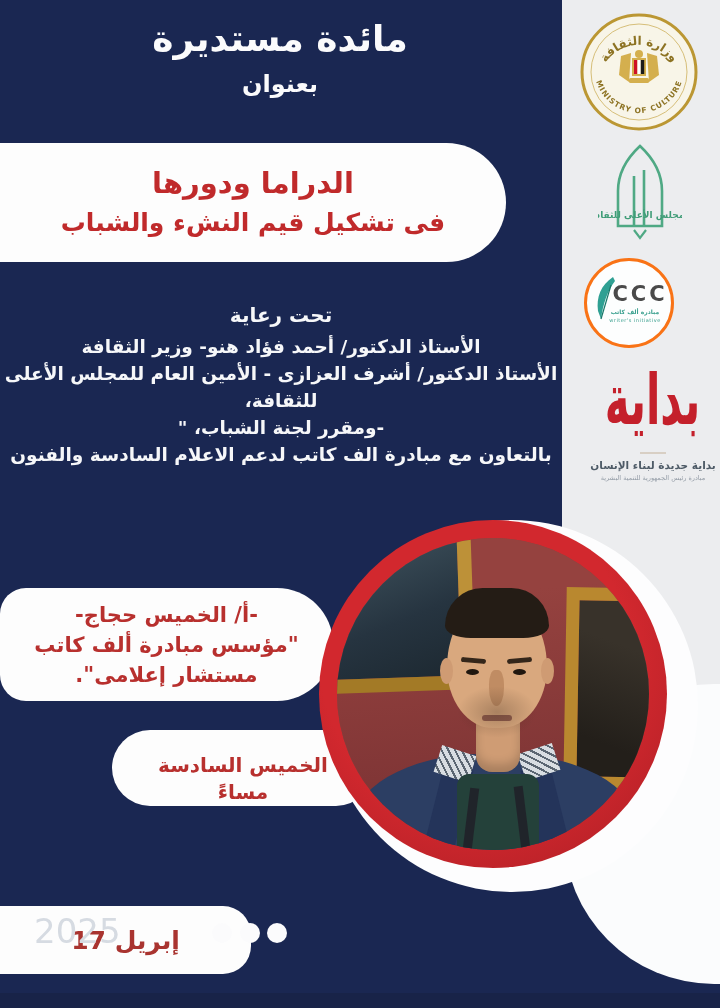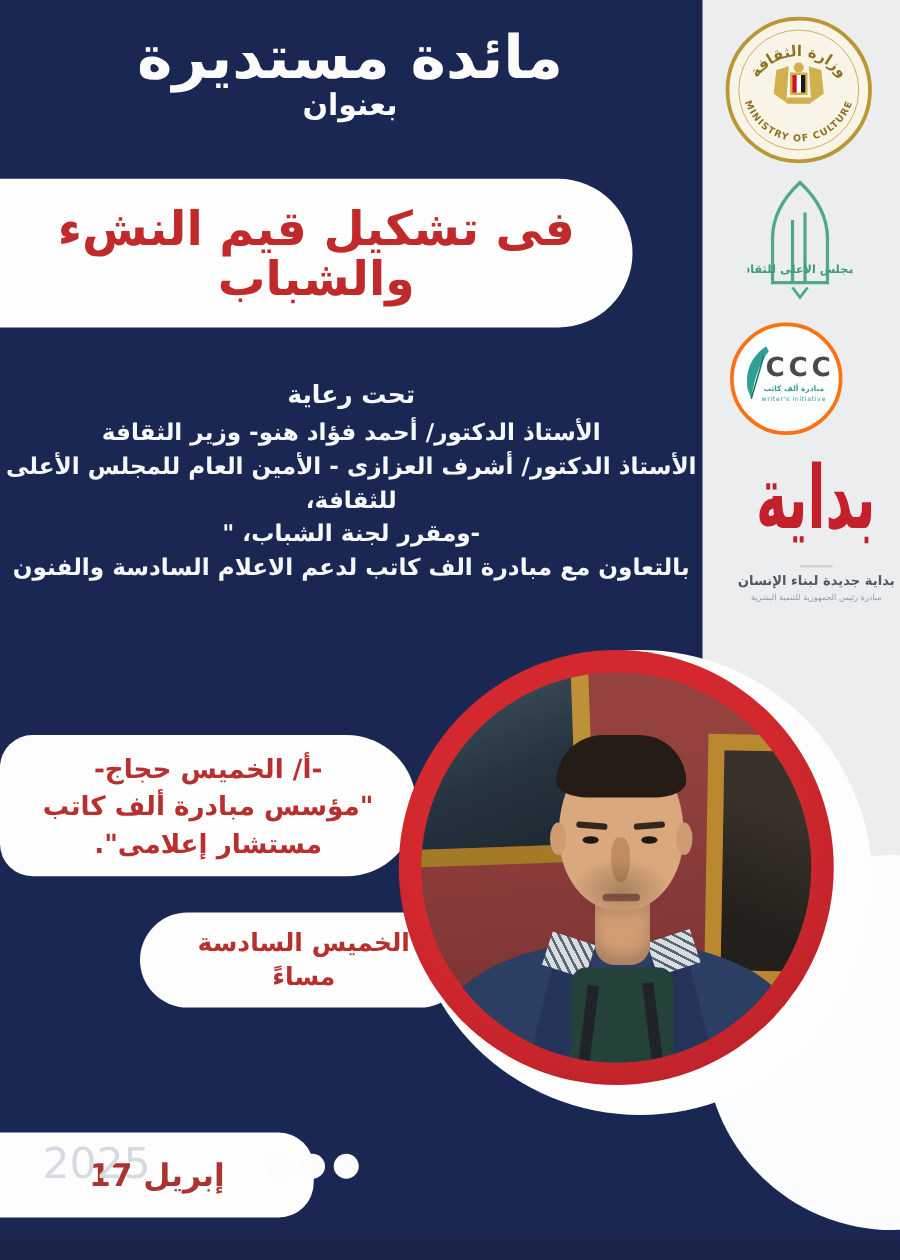--- a/index.html
+++ b/index.html
@@ -35,52 +35,52 @@
     transform:scale(1.05,1.75); transform-origin:center; line-height:80px; height:86px;
   }
   .bedaya-divider { width:26px; height:2px; background:#d8cfc4; margin:4px auto 5px auto; }
   .bedaya-cap1 { font-size:10.5px; font-weight:bold; color:#4d5a66; direction:rtl; }
   .bedaya-cap2 { font-size:6.5px; color:#939ca6; direction:rtl; margin-top:3px; }
   
   .header-line1, .header-line2 {
     position:absolute; left:0; width:560px; text-align:center; color:#fbfbfc;
     font-weight:bold; direction:rtl; z-index:2;
   }
-  .header-line1 { top:18px; font-size:48px; }
+  .header-line1 { top:18px; font-size:36px; }
   .header-line2 { top:70px; font-size:24px; }
   
   .title-pill {
     position:absolute; left:0; top:143px; width:506px; height:119px;
     background:#fdfdfd; border-radius:0 60px 60px 0; z-index:2;
     display:flex; flex-direction:column; justify-content:center; align-items:center;
   }
   .title-pill .t1, .title-pill .t2 {
     color:#c02a2b; font-weight:bold; direction:rtl; text-align:center; line-height:40px;
   }
   .title-pill .t1 { font-size:29px; }
-  .title-pill .t2 { font-size:38px; }
+  .title-pill .t2 { font-size:25px; }
   
   .patronage {
     position:absolute; left:0; top:303px; width:562px; z-index:2;
     color:#f6f7f9; text-align:center; direction:rtl; font-weight:bold;
   }
   .patronage .p-head { font-size:20px; margin-bottom:6px; }
   .patronage .p-line { font-size:18.5px; line-height:27px; }
   
   .speaker-pill {
     position:absolute; left:0; top:588px; width:333px; height:113px;
     background:#fdfdfd; border-radius:26px 56px 56px 26px; z-index:2;
     display:flex; flex-direction:column; justify-content:center; align-items:center;
   }
   .speaker-pill div { color:#b8302e; font-weight:bold; font-size:21px; line-height:30px; direction:rtl; text-align:center; }
   
   .schedule-pill {
     position:absolute; left:112px; top:730px; width:262px; height:76px;
     background:#fdfdfd; border-radius:40px; z-index:2;
-    display:flex; flex-direction:column; justify-content:center; align-items:center;
+    display:flex; flex-direction:column; justify-content:flex-end; align-items:center;
   }
   .schedule-pill div { color:#b8302e; font-weight:bold; font-size:20px; line-height:27px; direction:rtl; text-align:center; }
   
   .corner-circle {
     position:absolute; left:564px; top:684px; width:300px; height:300px;
     background:#fbfcfd; border-radius:50%; z-index:3;
   }
   .photo-backcircle {
     position:absolute; left:326px; top:520px; width:372px; height:372px;
     background:#fdfdfe; border-radius:50%; z-index:4;
@@ -206,20 +206,21 @@
       <div class="bedaya-divider"></div>
       <div class="bedaya-cap1">بداية جديدة لبناء الإنسان</div>
       <div class="bedaya-cap2">مبادرة رئيس الجمهورية للتنمية البشرية</div>
     </div>
   </div>
 
   <div class="header-line1">مائدة مستديرة</div>
   <div class="header-line2">بعنوان</div>
 
   <div class="title-pill">
+    <div class="t1">الدراما ودورها</div>
     <div class="t2">فى تشكيل قيم النشء والشباب</div>
   </div>
 
   <div class="patronage">
     <div class="p-head">تحت رعاية</div>
     <div class="p-line">الأستاذ الدكتور/ أحمد فؤاد هنو- وزير الثقافة</div>
     <div class="p-line">الأستاذ الدكتور/ أشرف العزازى - الأمين العام للمجلس الأعلى</div>
     <div class="p-line">للثقافة،</div>
     <div class="p-line">-ومقرر لجنة الشباب، "</div>
     <div class="p-line">بالتعاون مع مبادرة الف كاتب لدعم الاعلام السادسة والفنون</div>

